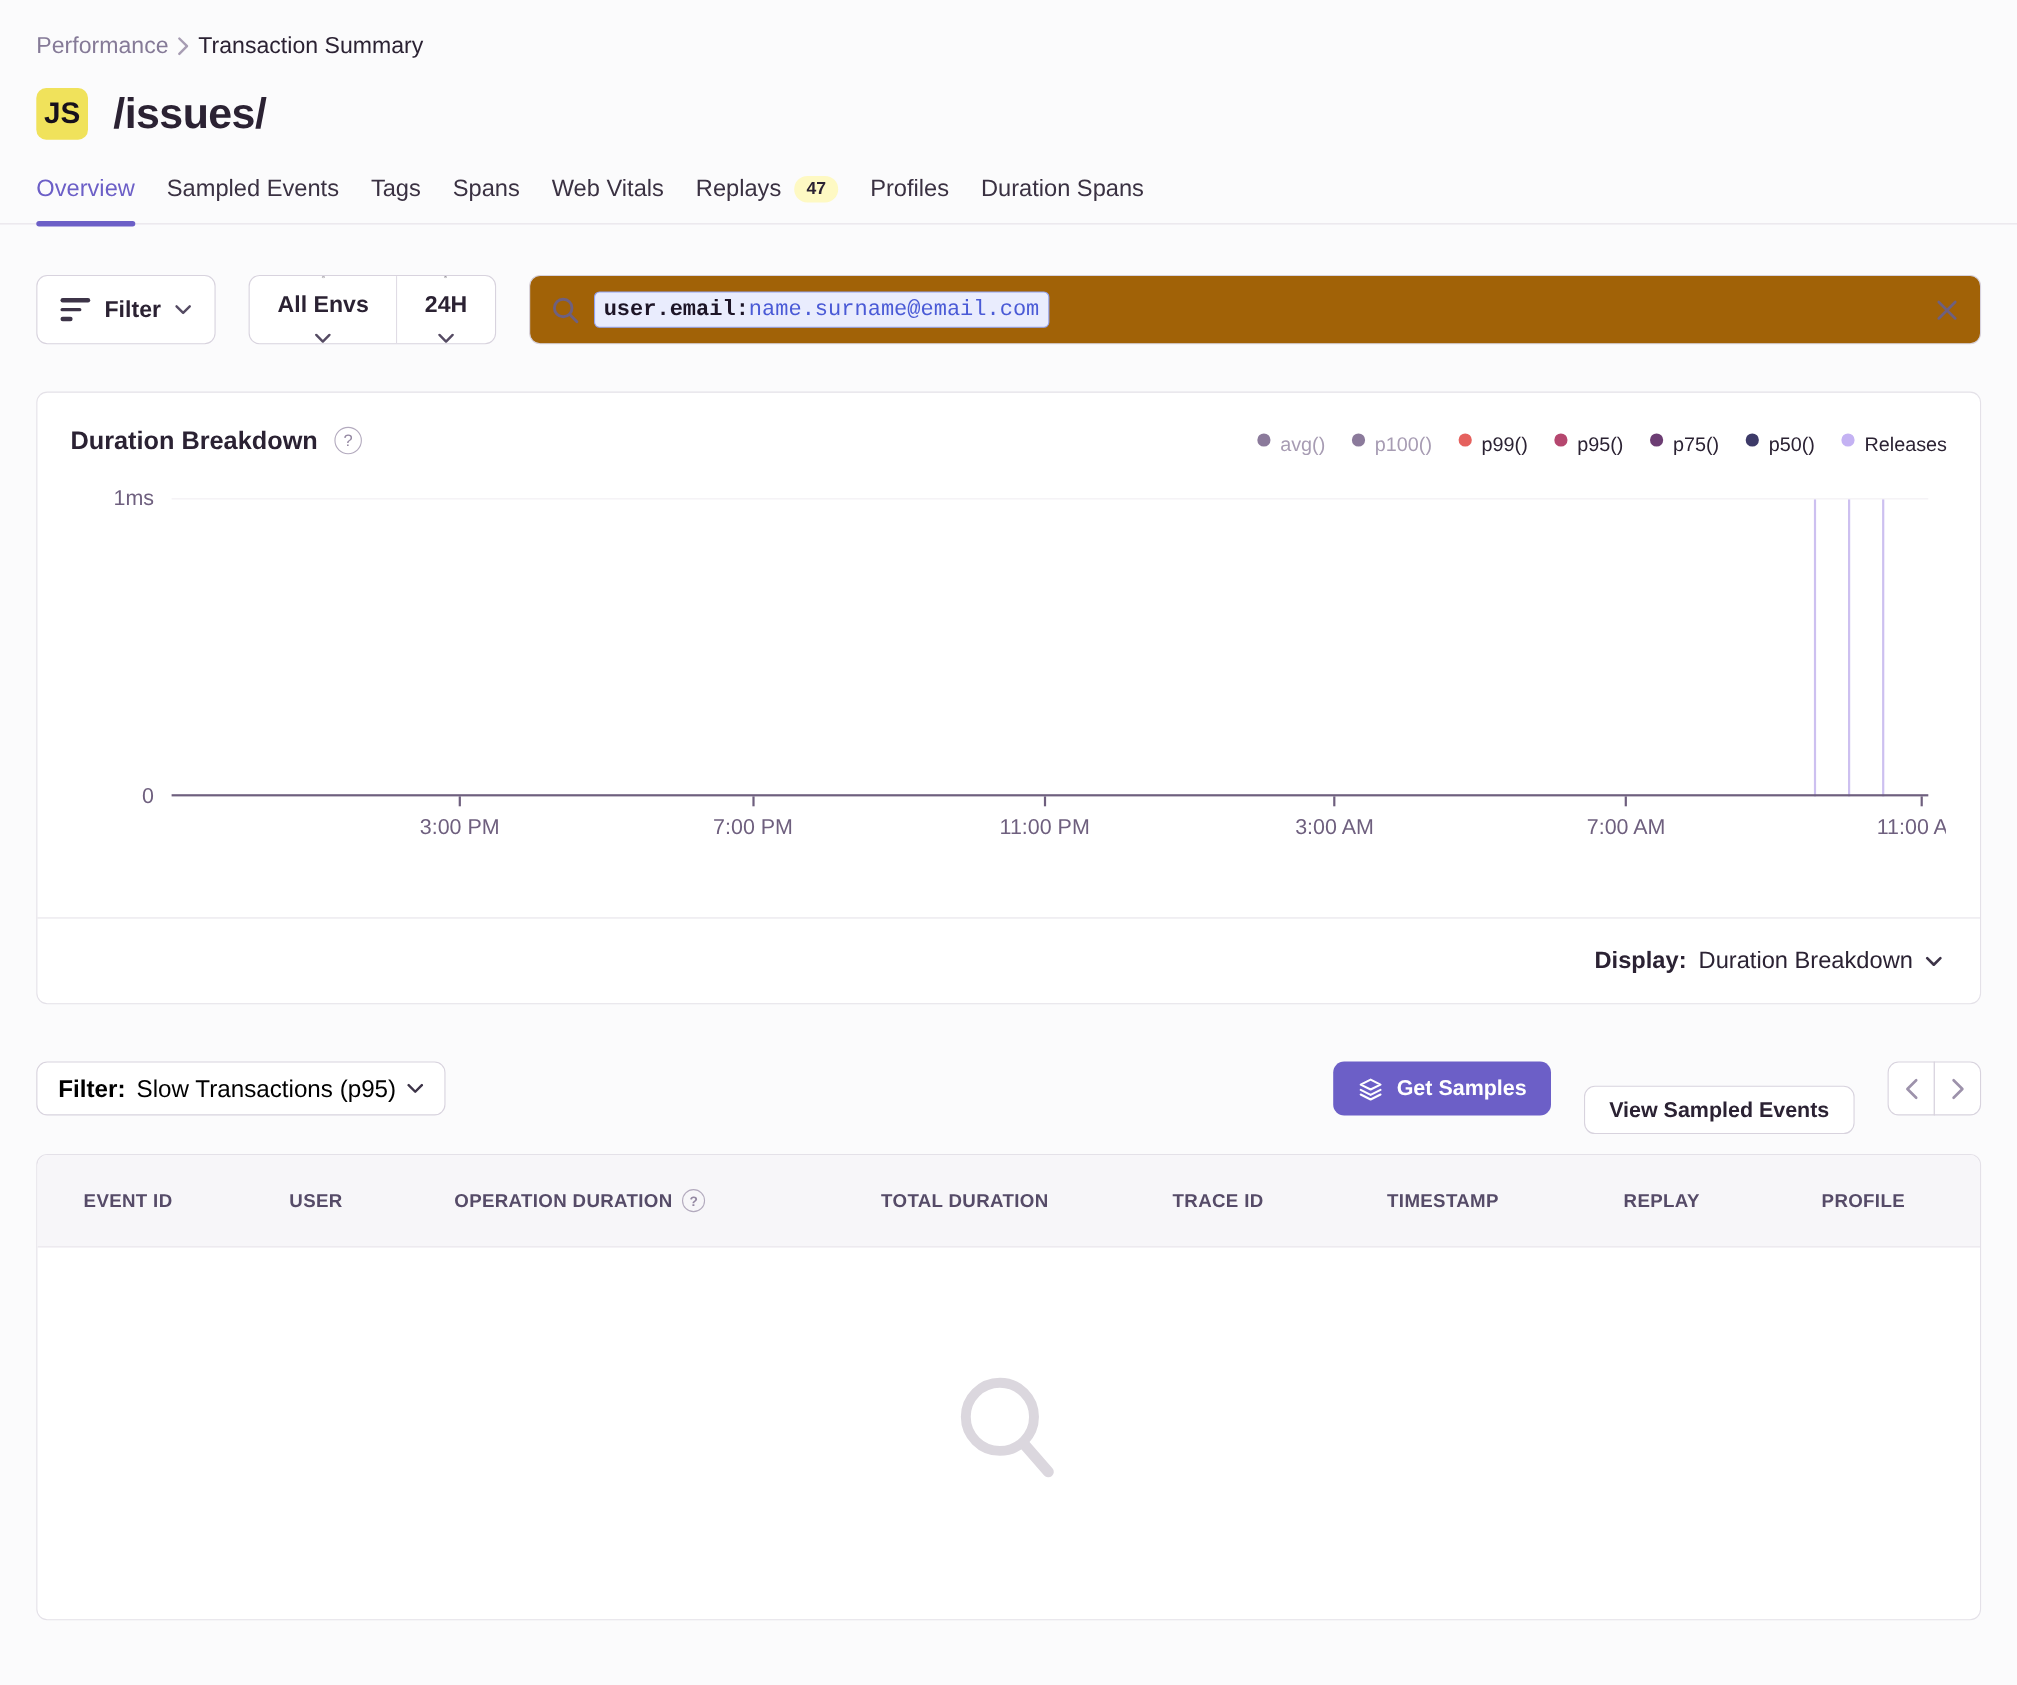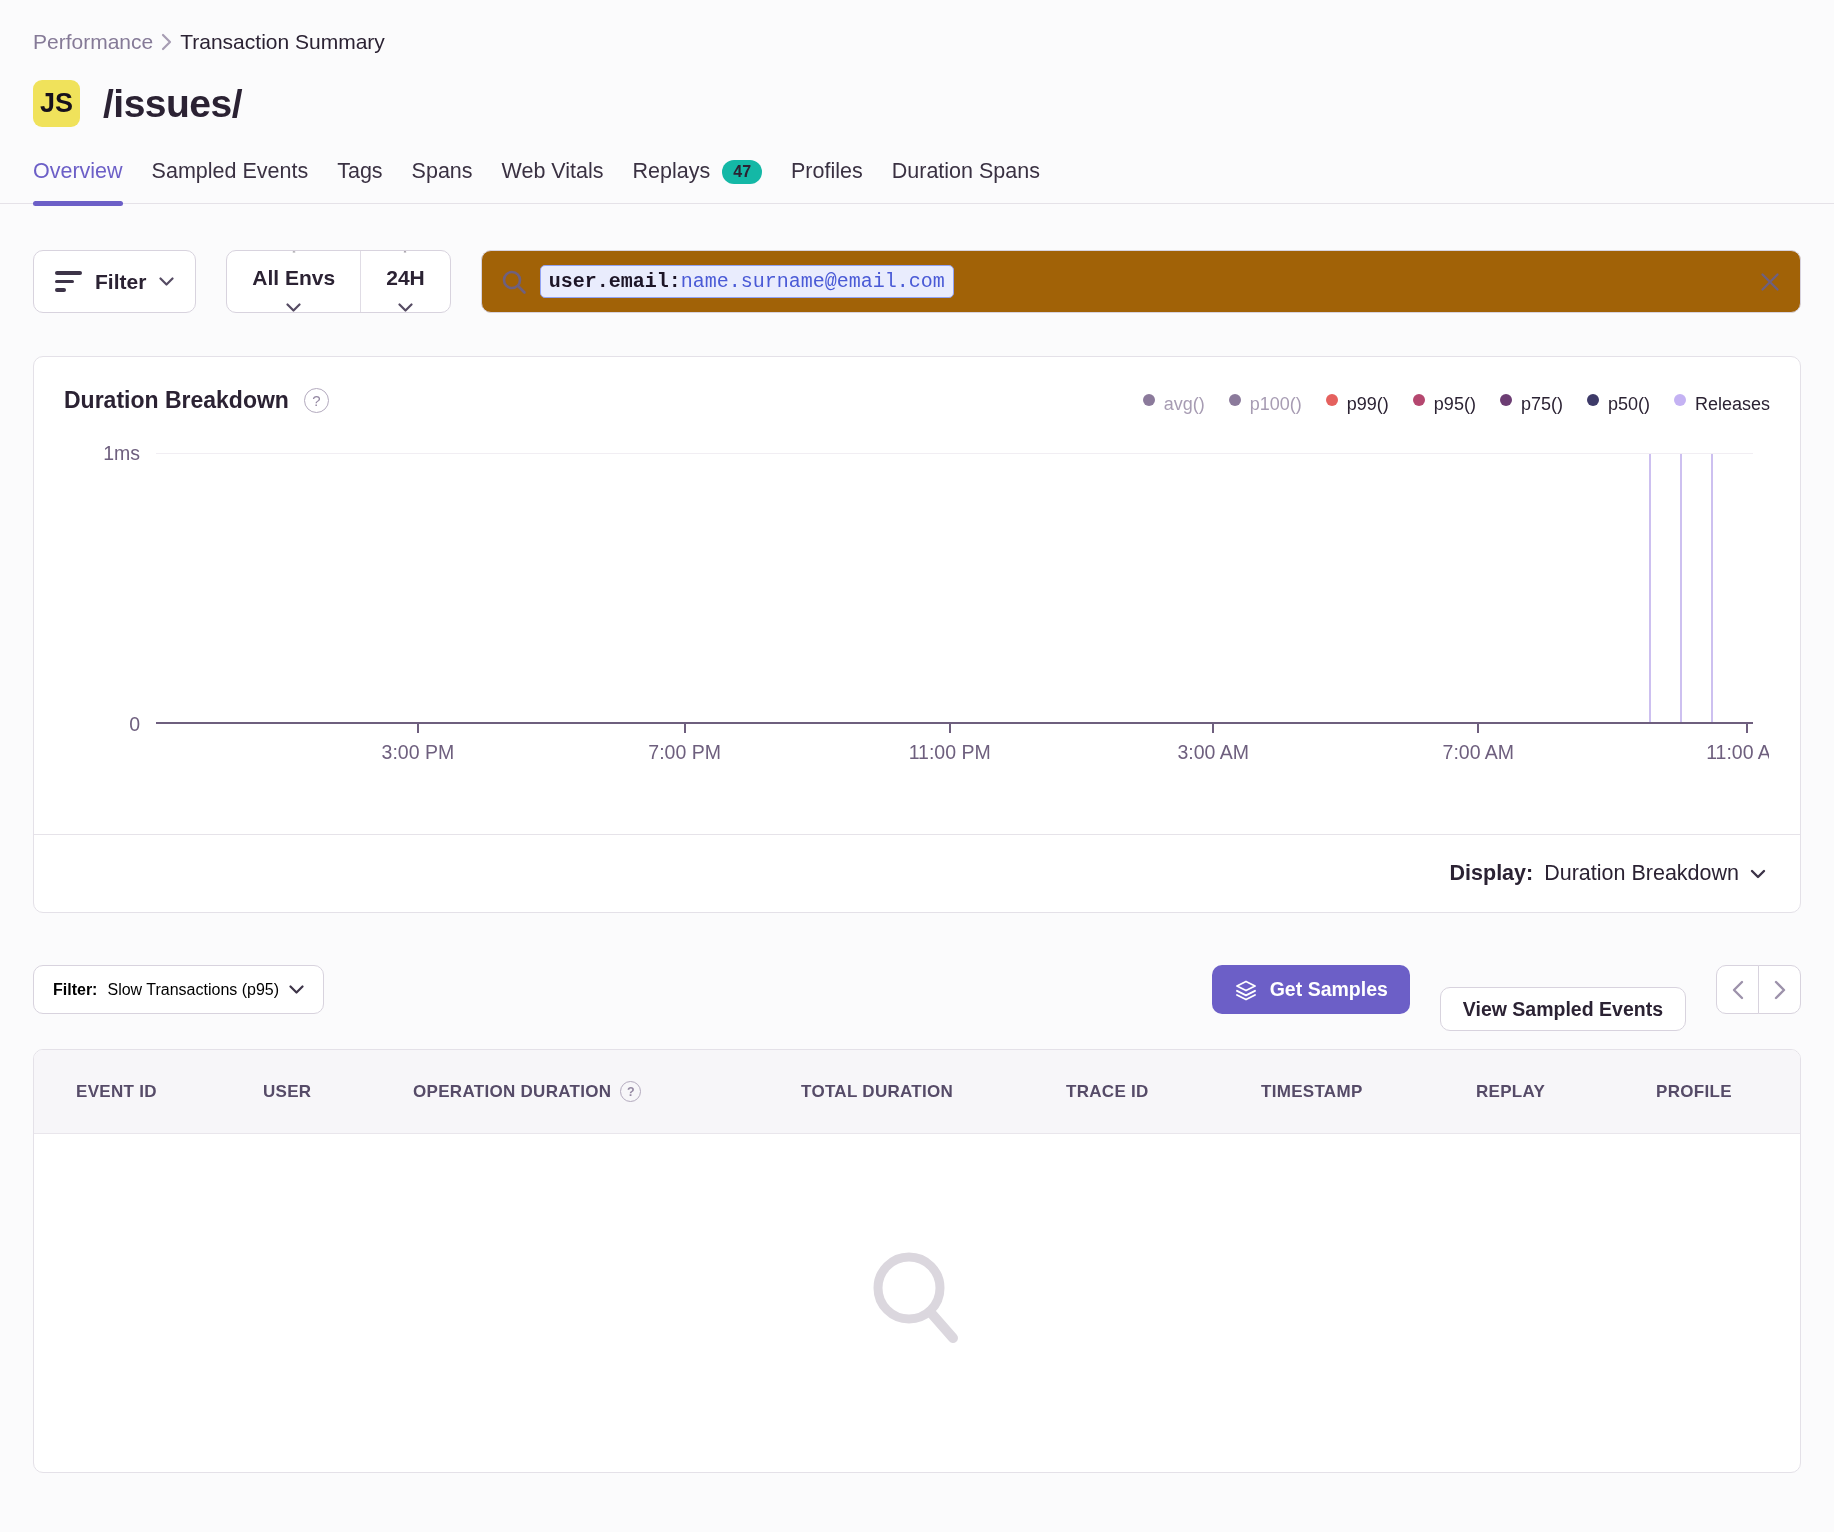--- a/index.html
+++ b/index.html
@@ -21,21 +21,21 @@
     display: grid; place-items: center; font-size: 27px; font-weight: 800; color: #16101c;
   }
   .page-title { font-size: 39px; font-weight: 700; letter-spacing: -0.5px; }
   
   .tabs { margin-top: 32px; padding: 0 33px; border-bottom: 1px solid #e5e2e8; display: flex; gap: 29px; }
   .tab { position: relative; padding-bottom: 19px; font-size: 21.5px; color: #3a3142;
          display: flex; align-items: center; gap: 12px; cursor: pointer; }
   .tab.active { color: #6c5fc7; }
   .tab.active::after { content: ""; position: absolute; left: 0; right: 0; bottom: -3px;
                        height: 5px; border-radius: 3px; background: #6c5fc7; }
-  .tab-badge { background: #14b8a6; border-radius: 14px; padding: 3px 11px; font-size: 16px;
+  .tab-badge { background: #fef9c3; border-radius: 14px; padding: 3px 11px; font-size: 16px;
                font-weight: 700; color: #2b2233; }
   
   .filter-bar { margin: 46px 33px 0; display: flex; gap: 30px; height: 63px; }
   .btn { display: inline-flex; align-items: center; gap: 13px; border: 1px solid #d8d3de;
          border-radius: 10px; background: #fff; padding: 0 21px; font-size: 21px; font-weight: 700;
          color: #2b2233; cursor: pointer; }
   .btn-group { display: flex; border: 1px solid #d8d3de; border-radius: 10px; background: #fff; }
   .seg { display: flex; align-items: center; gap: 13px; padding: 0 25px; font-size: 21px;
          font-weight: 700; cursor: pointer; flex-direction: column; }
   .seg + .seg { border-left: 1px solid #e0dce5; }
@@ -73,21 +73,21 @@
   .x-tick { position: absolute; top: 0; left: -1px; width: 2px; height: 9px; background: #6e5f7e; }
   .x-label { position: absolute; top: 17px; left: 0; transform: translateX(-50%);
              font-size: 19.5px; color: #6e5f7e; white-space: nowrap; }
   .chart-foot { border-top: 1px solid #e6e3e9; margin-top: 30px; padding: 26px 34px;
                 display: flex; justify-content: flex-end; align-items: center; gap: 11px; font-size: 21.5px; }
   .display-label { font-weight: 700; }
   .display-select { display: flex; align-items: center; gap: 11px; cursor: pointer; }
   
   .controls-row { margin: 35px 33px 0; display: flex; align-items: center; }
   .chip { height: 49px; display: inline-flex; align-items: center; gap: 10px; border: 1px solid #d8d3de;
-          border-radius: 10px; background: #fff; padding: 0 19px; font-size: 16px; cursor: pointer; }
+          border-radius: 10px; background: #fff; padding: 0 19px; font-size: 22px; cursor: pointer; }
   .chip .chip-label { font-weight: 700; }
   .controls-right { margin-left: auto; display: flex; align-items: center; gap: 30px; }
   .btn-primary { height: 49px; background: #6c5fc7; border: none; border-radius: 10px; color: #fff;
                  font-weight: 700; font-size: 19.5px; display: inline-flex; align-items: center;
                  gap: 12px; padding: 0 22px; cursor: pointer; font-family: inherit; }
   .btn-white { height: 44px; background: #fff; border: 1px solid #d8d3de; border-radius: 10px;
                font-weight: 700; font-size: 19.5px; color: #2b2233; padding: 0 22px; cursor: pointer;
                font-family: inherit; margin-top: 39px; }
   .pager { display: flex; }
   .pager button { width: 43px; height: 49px; background: #fff; border: 1px solid #d8d3de;

